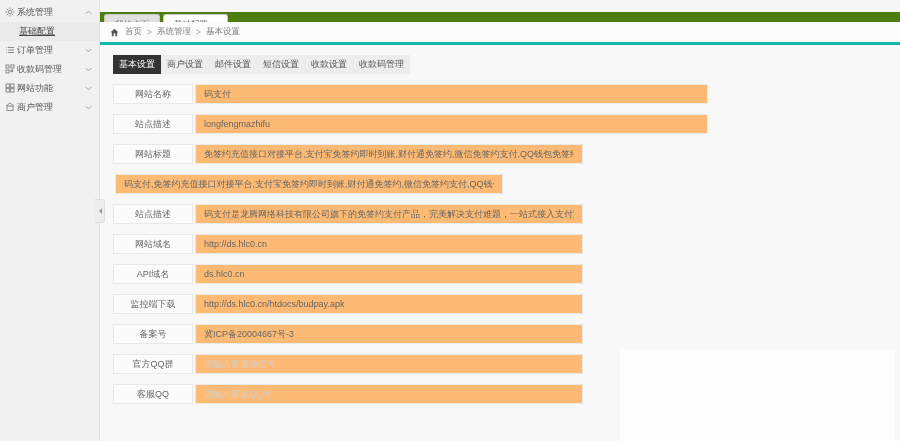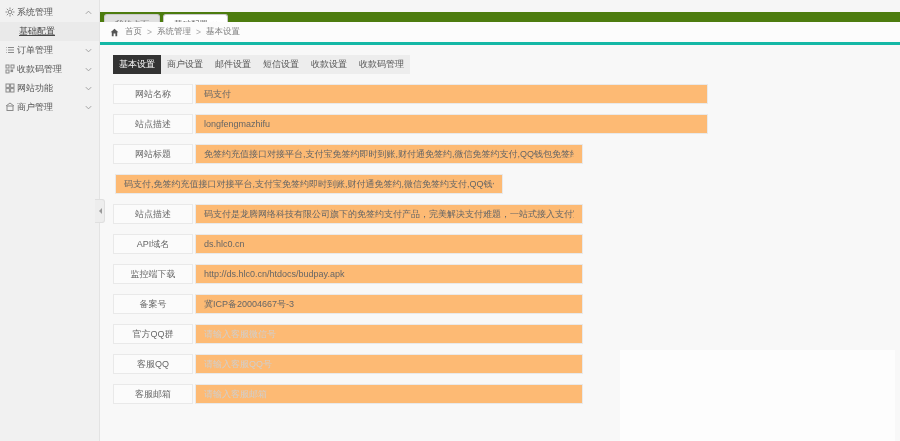--- a/index.html
+++ b/index.html
@@ -216,20 +216,24 @@
 
       <div class="form-row">
         <input class="field-input" value="码支付,免签约充值接口对接平台,支付宝免签约即时到账,财付通免签约,微信免签约支付,QQ钱包免签约,免签约支付" style="">
       </div>
 
       <div class="form-row">
         <div class="field-label">站点描述</div>
         <input class="field-input" value="码支付是龙腾网络科技有限公司旗下的免签约支付产品，完美解决支付难题，一站式接入支付宝，微信，财付通，QQ钱包" style="">
       </div>
 
+      <div class="form-row">
+        <div class="field-label">网站域名</div>
+        <input class="field-input" value="http://ds.hlc0.cn" style="">
+      </div>
 
       <div class="form-row">
         <div class="field-label">API域名</div>
         <input class="field-input" value="ds.hlc0.cn" style="">
       </div>
 
       <div class="form-row">
         <div class="field-label">监控端下载</div>
         <input class="field-input" value="http://ds.hlc0.cn/htdocs/budpay.apk" style="">
       </div>
@@ -242,21 +246,17 @@
       <div class="form-row">
         <div class="field-label">官方QQ群</div>
         <input class="field-input" placeholder="请输入客服微信号" style="">
       </div>
 
       <div class="form-row">
         <div class="field-label">客服QQ</div>
         <input class="field-input" placeholder="请输入客服QQ号" style="">
       </div>
 
-      <div class="form-row">
-        <div class="field-label">客服邮箱</div>
-        <input class="field-input" placeholder="请输入客服邮箱" style="">
-      </div>
 
     </div>
   </div>
 
 </div>
 
 </body></html>

